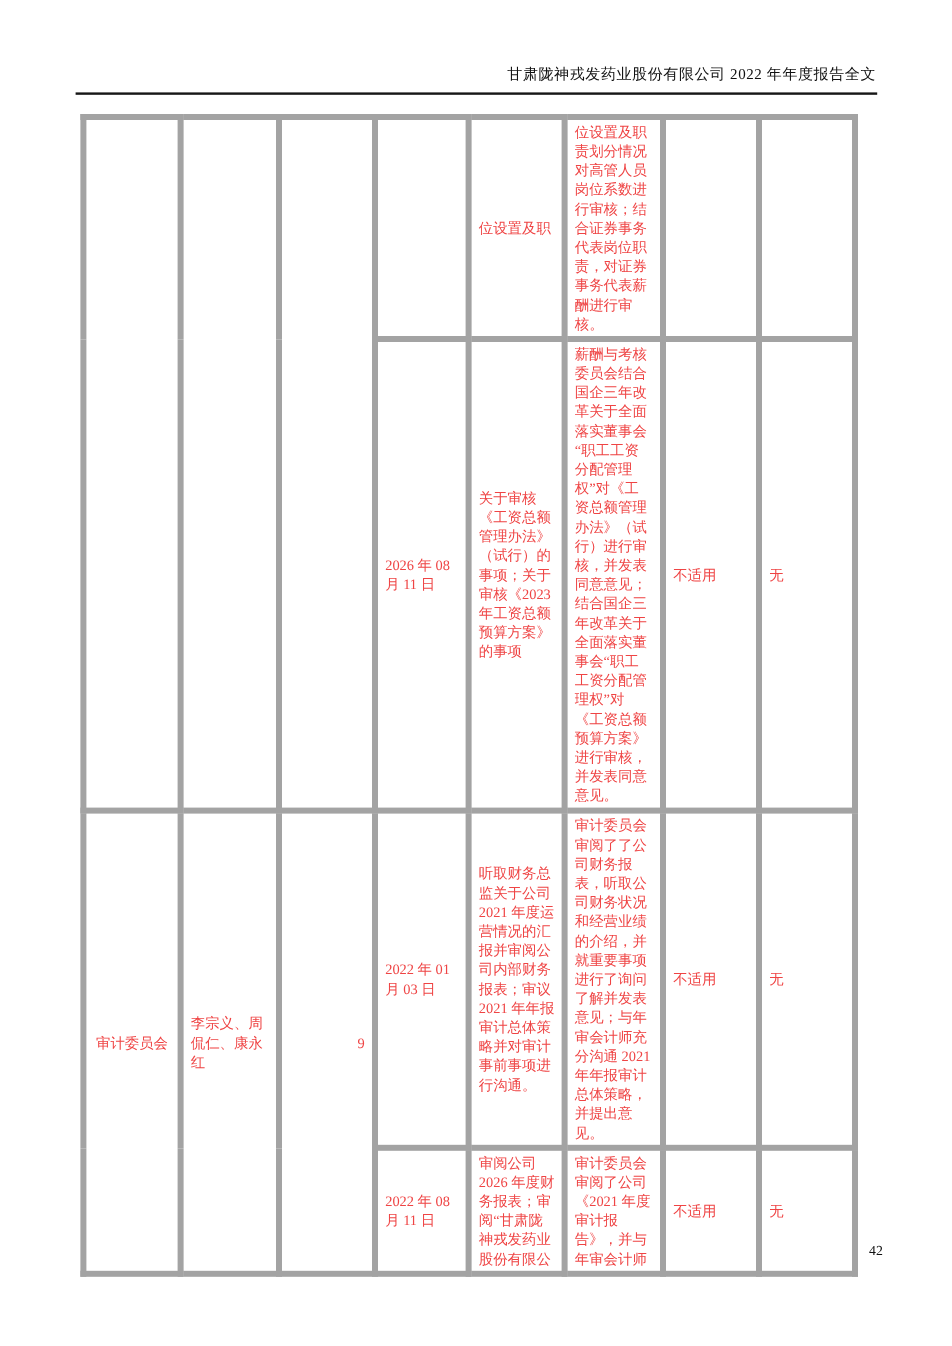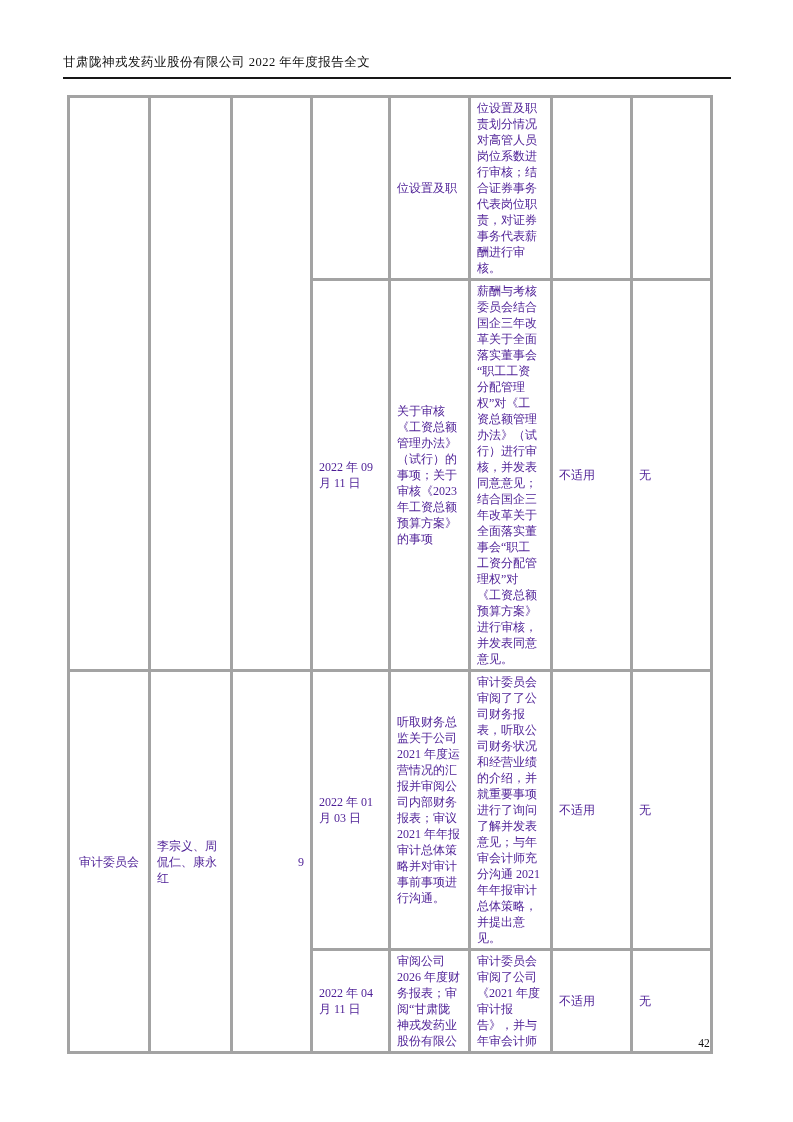--- a/index.html
+++ b/index.html
@@ -13,56 +13,57 @@
     width: 793px;
     height: 1122px;
     background: #ffffff;
     overflow: hidden;
   }
   .page-header {
     position: absolute;
     top: 54px;
     left: 63px;
     width: 667px;
+    text-align: right;
     font-size: 12.5px;
     letter-spacing: 0.5px;
     color: #111;
   }
   .header-rule {
     position: absolute;
     top: 77px;
     left: 63px;
     width: 668px;
     border-top: 2px solid #161616;
   }
   table.committees {
     position: absolute;
     top: 95px;
     left: 67px;
     width: 643px;
     border-collapse: collapse;
     table-layout: fixed;
   }
   table.committees td {
-    border: 3px solid #a3a3a3;
+    border: 5px solid #a3a3a3;
     font-size: 12px;
     line-height: 16px;
     padding: 2px 6px;
     vertical-align: middle;
     white-space: pre-line;
     overflow: hidden;
-    color: #4c1d95;
+    color: #ef4444;
   }
   td.v-top { vertical-align: top; }
   td.num { text-align: right; padding-right: 7px; }
   td.ctr { text-align: center; padding-left: 2px; padding-right: 2px; }
   .page-number {
     position: absolute;
     top: 1037px;
-    left: 690px;
+    left: 716px;
     width: 28px;
     text-align: center;
     font-size: 11.5px;
     color: #111;
   }
 </style>
 </head>
 <body>
 
 <div class="page">
@@ -96,21 +97,21 @@
 合证券事务
 代表岗位职
 责，对证券
 事务代表薪
 酬进行审
 核。</td>
         <td></td>
         <td></td>
       </tr>
       <tr style="height:383px">
-        <td>2022 年 09
+        <td>2026 年 08
 月 11 日</td>
         <td>关于审核
 《工资总额
 管理办法》
 （试行）的
 事项；关于
 审核《2023
 年工资总额
 预算方案》
 的事项</td>
@@ -175,21 +176,21 @@
 审会计师充
 分沟通 2021
 年年报审计
 总体策略，
 并提出意
 见。</td>
         <td>不适用</td>
         <td>无</td>
       </tr>
       <tr style="height:98px">
-        <td>2022 年 04
+        <td>2022 年 08
 月 11 日</td>
         <td class="v-top">审阅公司
 2026 年度财
 务报表；审
 阅“甘肃陇
 神戎发药业
 股份有限公</td>
         <td class="v-top">审计委员会
 审阅了公司
 《2021 年度

